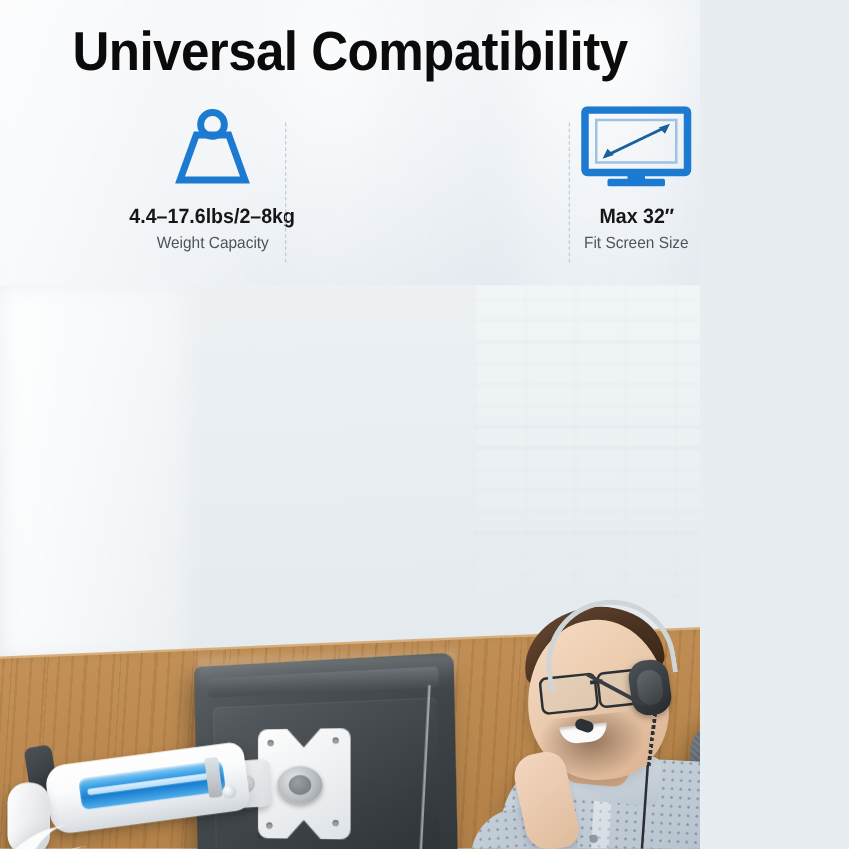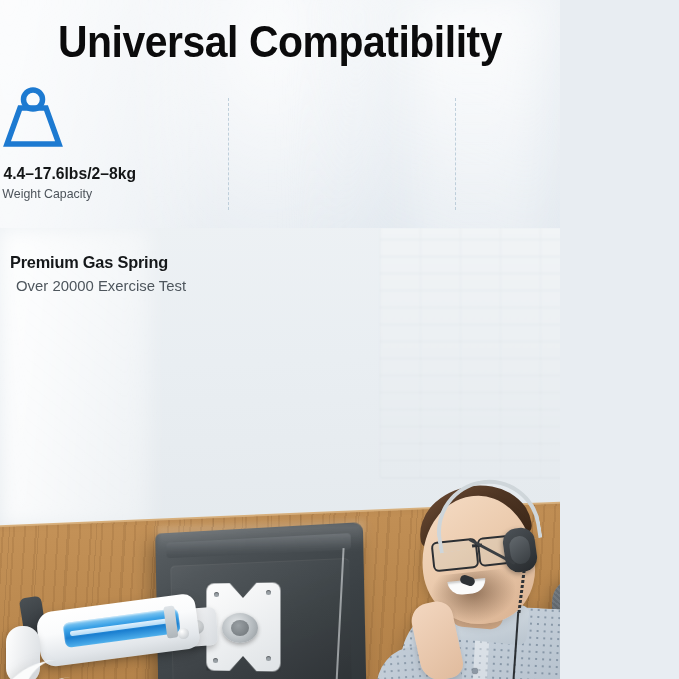--- a/index.html
+++ b/index.html
@@ -47,21 +47,21 @@
     transform:scaleX(.93);
     text-shadow:0 1px 2px rgba(255,255,255,.6);
   }
 
   
   .features{
     position:absolute;left:0;top:82px;width:679px;height:130px;
     display:flex;align-items:flex-start;
   }
   .feature{
-    flex:1 1 0;display:flex;flex-direction:column;align-items:flex-start;
+    flex:1 1 0;display:flex;flex-direction:column;align-items:center;
     position:relative;
   }
   .ficon{height:72px;display:flex;align-items:center;justify-content:center;}
   .ftitle{
     margin-top:10px;font-size:16.5px;font-weight:bold;color:#141617;
     white-space:nowrap;transform:scaleX(.95);
   }
   .fsub{
     margin-top:3px;font-size:13px;color:#4d545b;white-space:nowrap;
     transform:scaleX(.95);
@@ -504,24 +504,35 @@
       <div class="ficon">
         <svg width="66" height="64" viewBox="0 0 66 64" aria-hidden="true">
           <circle cx="33" cy="13.5" r="9.5" fill="none" stroke="#1d7ad1" stroke-width="5.5"></circle>
           <path d="M20 22 L46 22 L59 58 L7 58 Z" fill="none" stroke="#1d7ad1" stroke-width="5.5" stroke-linejoin="miter"></path>
         </svg>
       </div>
       <div class="ftitle">4.4–17.6lbs/2–8kg</div>
       <div class="fsub">Weight Capacity</div>
     </div>
 
+    <div class="feature">
+      <div class="ficon">
+        <svg width="90" height="66" viewBox="0 0 90 66" aria-hidden="true">
+          <rect x="4" y="3" width="82" height="50" rx="2" fill="none" stroke="#1d7ad1" stroke-width="6"></rect>
+          <rect x="13" y="11" width="64" height="34" fill="none" stroke="#9dc2e4" stroke-width="2"></rect>
+          <line x1="20" y1="40" x2="70" y2="16" stroke="#1a5f9e" stroke-width="2.4"></line>
+          <polygon points="18,42 27,39 22,34" fill="#1a5f9e"></polygon>
+          <polygon points="72,14 63,17 68,22" fill="#1a5f9e"></polygon>
+          <rect x="38" y="53" width="14" height="6" fill="#1d7ad1"></rect>
+          <rect x="22" y="58" width="46" height="6" rx="1.5" fill="#1d7ad1"></rect>
+        </svg>
+      </div>
+      <div class="ftitle">Max 32″</div>
+      <div class="fsub">Fit Screen Size</div>
+    </div>
 
   </div>
 
   <div class="divider d1"></div>
   <div class="divider d2"></div>
 
-  <div class="caption">
-    <div class="cap-main">Premium Gas Spring</div>
-    <div class="cap-sub">Over 20000 Exercise Test</div>
-  </div>
 
 </div>
 
 </body></html>

